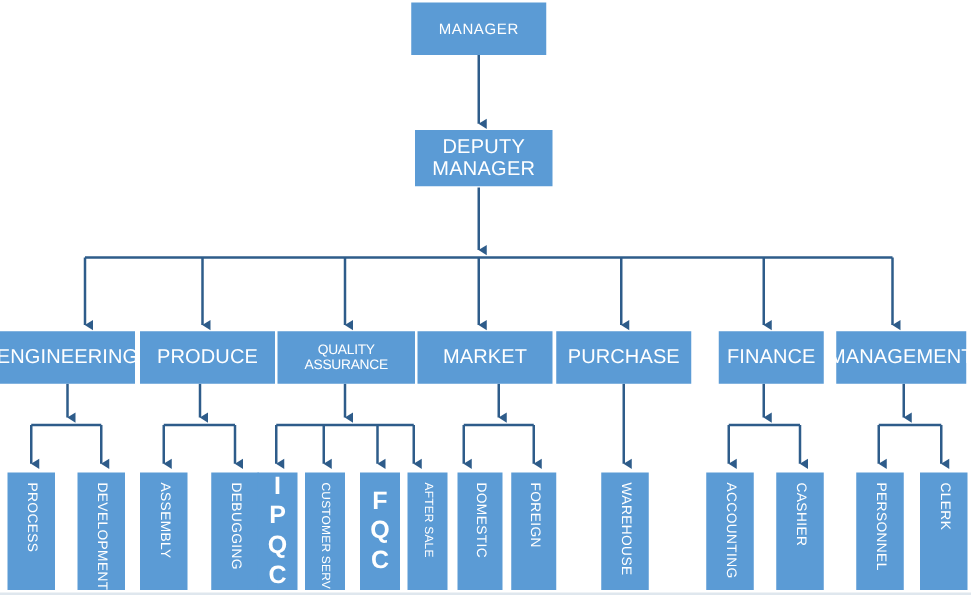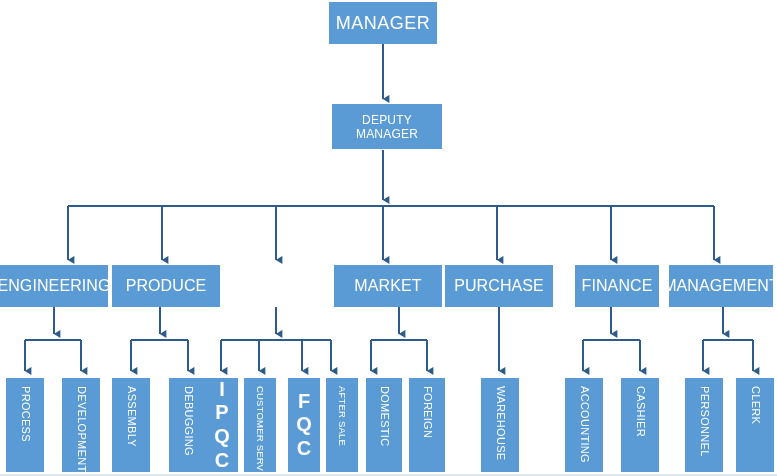--- a/index.html
+++ b/index.html
@@ -27,26 +27,26 @@
     position: absolute;
     background: #5B9BD5;
     color: #ffffff;
     display: flex;
     align-items: center;
     justify-content: center;
     box-sizing: border-box;
     text-align: center;
   }
   .node-manager {
-    font-size: 18px;
+    font-size: 12px;
     letter-spacing: 0.5px;
     font-weight: 400;
   }
   .node-deputy {
-    font-size: 12px;
+    font-size: 16px;
     letter-spacing: 0.2px;
   }
   .node-dept {
     font-size: 16px;
     letter-spacing: 0.1px;
   }
   .node-dept.tight {
     font-size: 11px;
     letter-spacing: -0.2px;
   }
@@ -152,20 +152,23 @@
   <div class="node node-deputy" style="left:332px; top:104px; width:110px; height:45px;">
     <span>DEPUTY MANAGER</span>
   </div>
 
   <div class="node node-dept" style="left:0px; top:265px; width:108px; height:42px;">
     <span>ENGINEERING</span>
   </div>
   <div class="node node-dept" style="left:112px; top:265px; width:108px; height:42px;">
     <span>PRODUCE</span>
   </div>
+  <div class="node node-dept tight" style="left:222px; top:265px; width:110px; height:42px;">
+    <span>QUALITY ASSURANCE</span>
+  </div>
   <div class="node node-dept" style="left:334px; top:265px; width:108px; height:42px;">
     <span>MARKET</span>
   </div>
   <div class="node node-dept" style="left:445px; top:265px; width:108px; height:42px;">
     <span>PURCHASE</span>
   </div>
   <div class="node node-dept" style="left:575px; top:265px; width:84px; height:42px;">
     <span>FINANCE</span>
   </div>
   <div class="node node-dept" style="left:669px; top:265px; width:104px; height:42px;">

